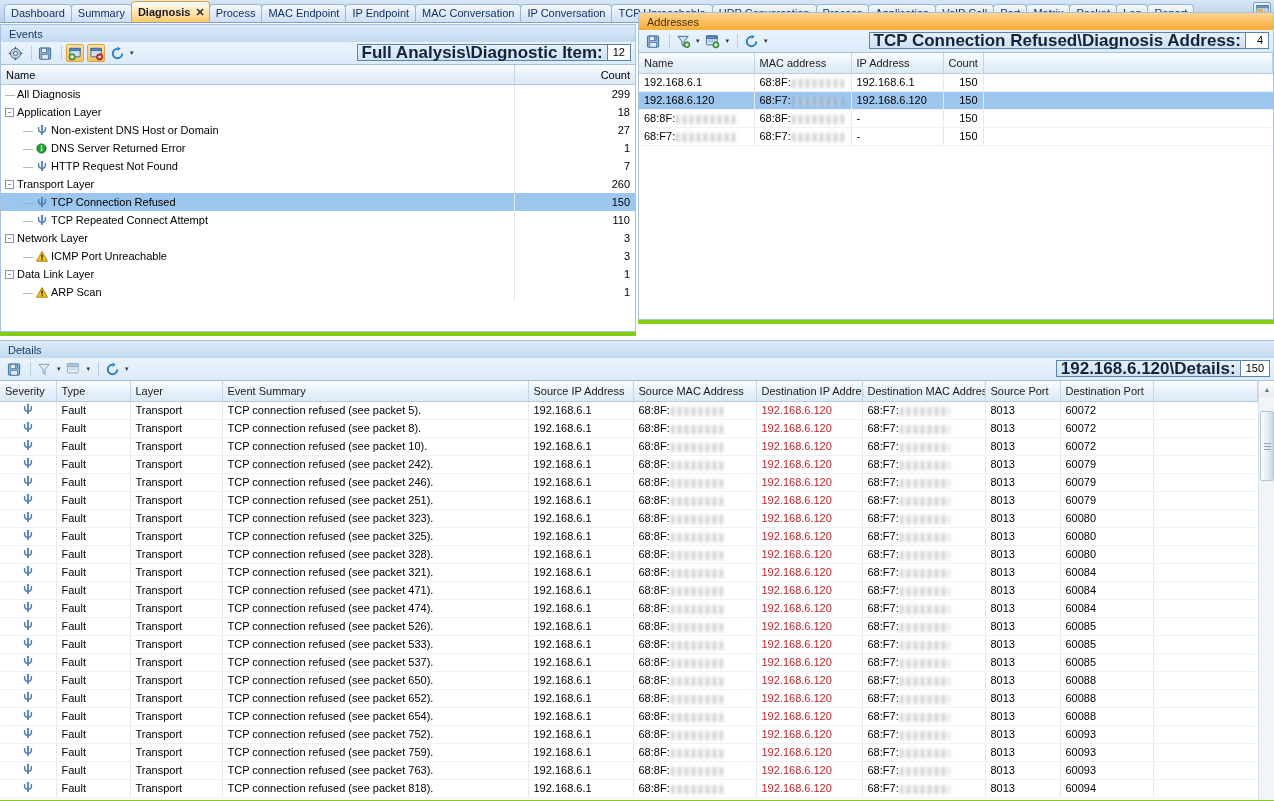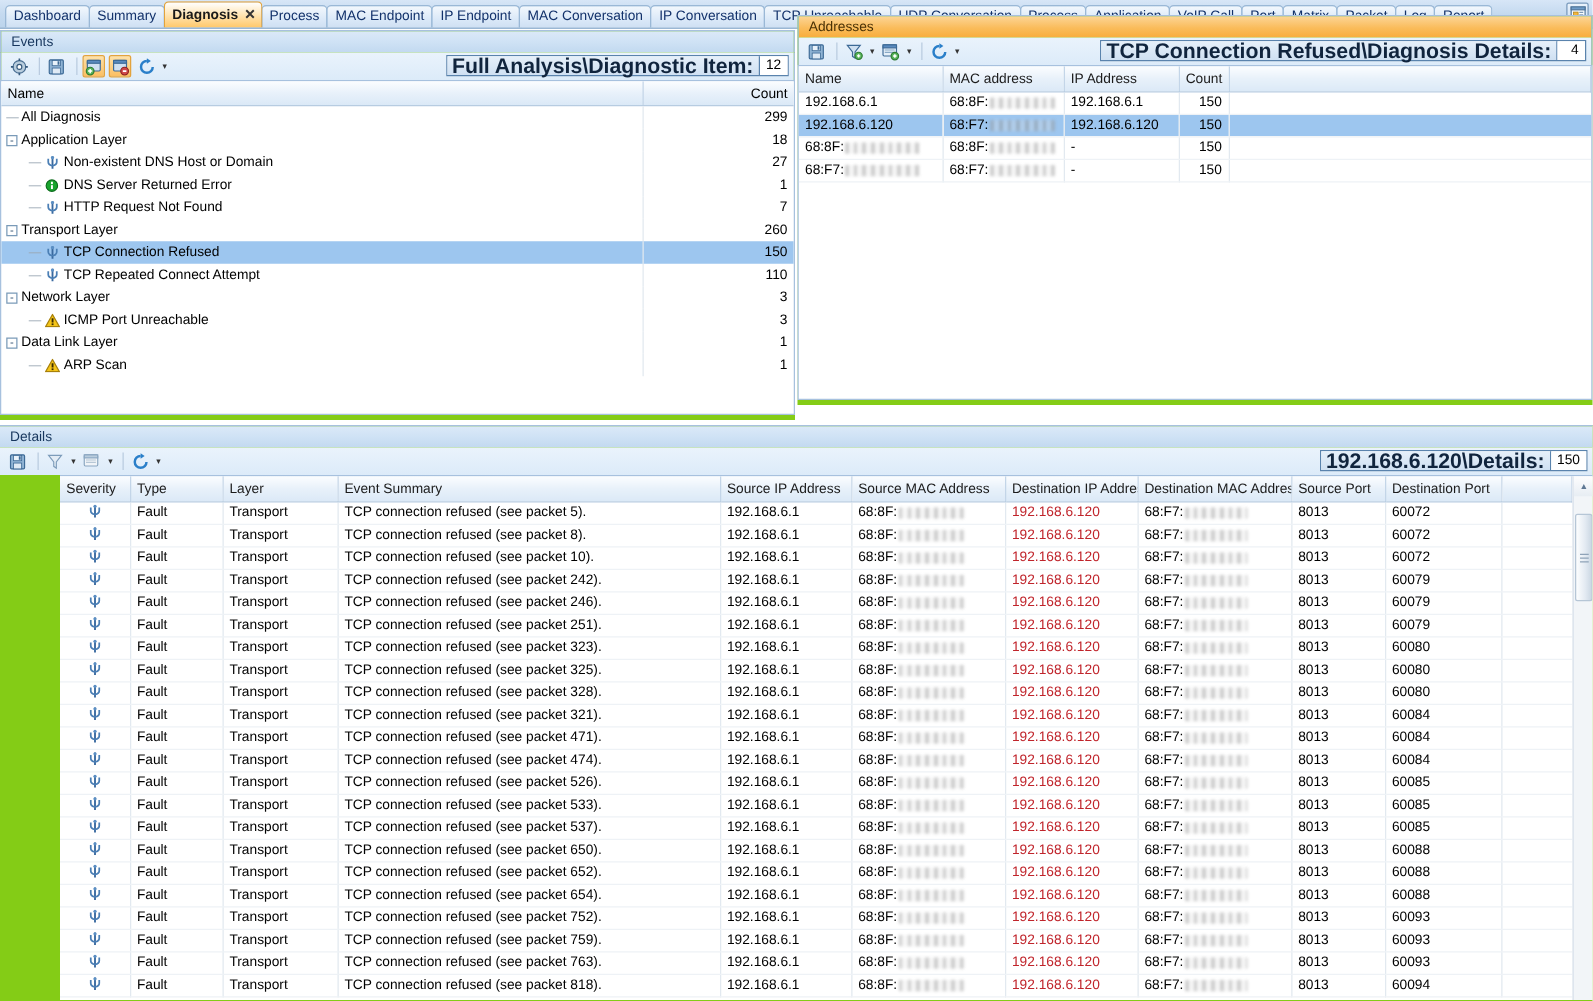--- a/index.html
+++ b/index.html
@@ -539,21 +539,21 @@
     <span class="tb-caret">▾</span>
     <div class="tb-sep"></div>
     <div class="tb-icon">
       <svg width="15" height="15" viewBox="0 0 16 16">
         <path d="M13 8 A5 5 0 1 1 8 3" fill="none" stroke="#2a7fc9" stroke-width="2.1"></path>
         <path d="M8 0.6 L8 5.4 L11.4 3 Z" fill="#2a7fc9"></path>
       </svg>
     </div>
     <span class="tb-caret">▾</span>
     <div class="counter">
-      <div class="lbl">TCP Connection Refused\Diagnosis Details:</div>
+      <div class="lbl">TCP Connection Refused\Diagnosis Address:</div>
       <div class="val">4</div>
     </div>
   </div>
   <div class="grid" id="addresses-grid" style="height:268px;">
     <table class="tbl" id="addresses-table">
       <colgroup>
           <col style="width:115px">
           <col style="width:97px">
           <col style="width:92px">
           <col style="width:40px">
@@ -636,21 +636,21 @@
         <path d="M8 0.6 L8 5.4 L11.4 3 Z" fill="#2a7fc9"></path>
       </svg>
     </div>
     <span class="tb-caret">▾</span>
     <div class="counter">
       <div class="lbl">192.168.6.120\Details:</div>
       <div class="val">150</div>
     </div>
   </div>
 
-  <div class="grid" id="details-grid" style="height:420px;border-left:none;border-right:none;border-bottom:none;margin-left:48px;">
+  <div class="grid" id="details-grid" style="height:420px;border-left:none;border-right:none;border-bottom:none;">
     <div style="position:absolute;left:0;top:0;right:16px;bottom:0;overflow:hidden;">
       <table class="tbl" id="details-table">
         <colgroup>
           <col style="width:56px">
             <col style="width:74px">
             <col style="width:92px">
           <col style="width:306px">
             <col style="width:105px">
             <col style="width:123px">
           <col style="width:106px">

